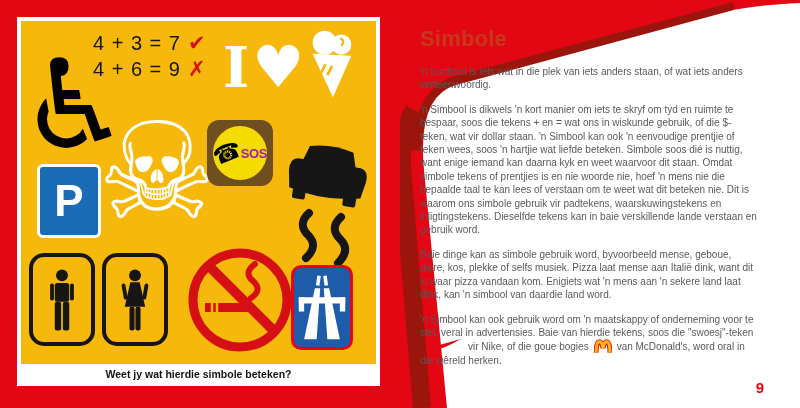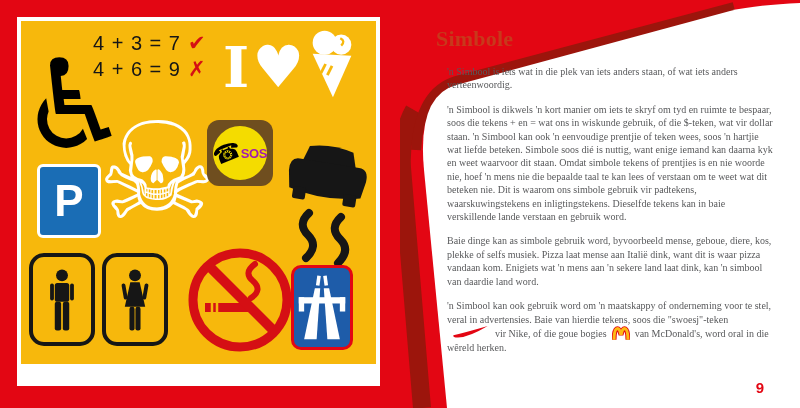--- a/index.html
+++ b/index.html
@@ -39,23 +39,23 @@
   .toilet{width:58px;height:85px;border:4px solid #161616;border-radius:15px;
     display:flex;align-items:center;justify-content:center;}
   .toilet.man{left:8px;top:232px;}
   .toilet.woman{left:81px;top:232px;}
   .nosmoking{left:162px;top:222px;}
   .motorway-sign{left:270px;top:244px;width:62px;height:85px;background:#1E5CA9;border:3px solid #E30613;
     border-radius:10px;box-sizing:border-box;display:flex;align-items:center;justify-content:center;}
 
   
   .page-bg{position:absolute;left:400px;top:0;width:400px;height:408px;}
-  .content{position:absolute;left:436px;top:26px;width:338px;font-family:Liberation Serif, serif;}
+  .content{position:absolute;left:420px;top:26px;width:338px;}
   .title{color:#C8391B;font-size:22px;font-weight:bold;margin:0 0 13px 0;letter-spacing:0.2px;}
-  .content p{font-size:10px;line-height:13.4px;color:#58595B;margin:0 0 11px 11px;}
+  .content p{font-size:10px;line-height:13.4px;color:#58595B;margin:0 0 11px 0;}
   .swoosh{width:38px;height:13px;margin:0 5px;vertical-align:-2px;}
   .arches{width:18px;height:15px;margin:0 5px;vertical-align:-4px;}
   .pagenum{position:absolute;right:36px;bottom:12px;color:#E30613;font-weight:bold;font-size:15px;}
 </style>
 </head>
 <body>
 
 <div class="book-left">
   <div class="yellow-area">
 
@@ -148,20 +148,23 @@
         <rect x="30" y="4" width="4" height="11" transform="rotate(-8 32 9)"></rect>
         <path d="M20 18 H26 L22 75 H8 Z"></path>
         <path d="M30 18 H36 L48 75 H34 Z"></path>
         <rect x="2" y="28" width="52" height="7"></rect>
         <rect x="2" y="28" width="6" height="16"></rect>
         <rect x="48" y="28" width="6" height="16"></rect>
       </svg>
     </div>
 
   </div>
+  <div class="caption-strip">
+    <span>Weet jy wat hierdie simbole beteken?</span>
+  </div>
 </div>
 
 <svg class="page-bg" viewBox="0 0 400 408" preserveAspectRatio="none">
   <rect width="400" height="408" fill="#E30613"></rect>
   <path d="M 22 408 L 2 168 Q 0 135 14 110" fill="none" stroke="#9C150C" stroke-width="18"></path>
   <path d="M 16 150 Q 20 92 56 81 L 334 7" fill="none" stroke="#9C150C" stroke-width="10"></path>
   <path d="M 47 408 L 24 170 Q 17 96 56 85 L 330 11 Q 355 5 400 3 L 400 408 Z" fill="#ffffff"></path>
 </svg>
 
 <div class="content">

